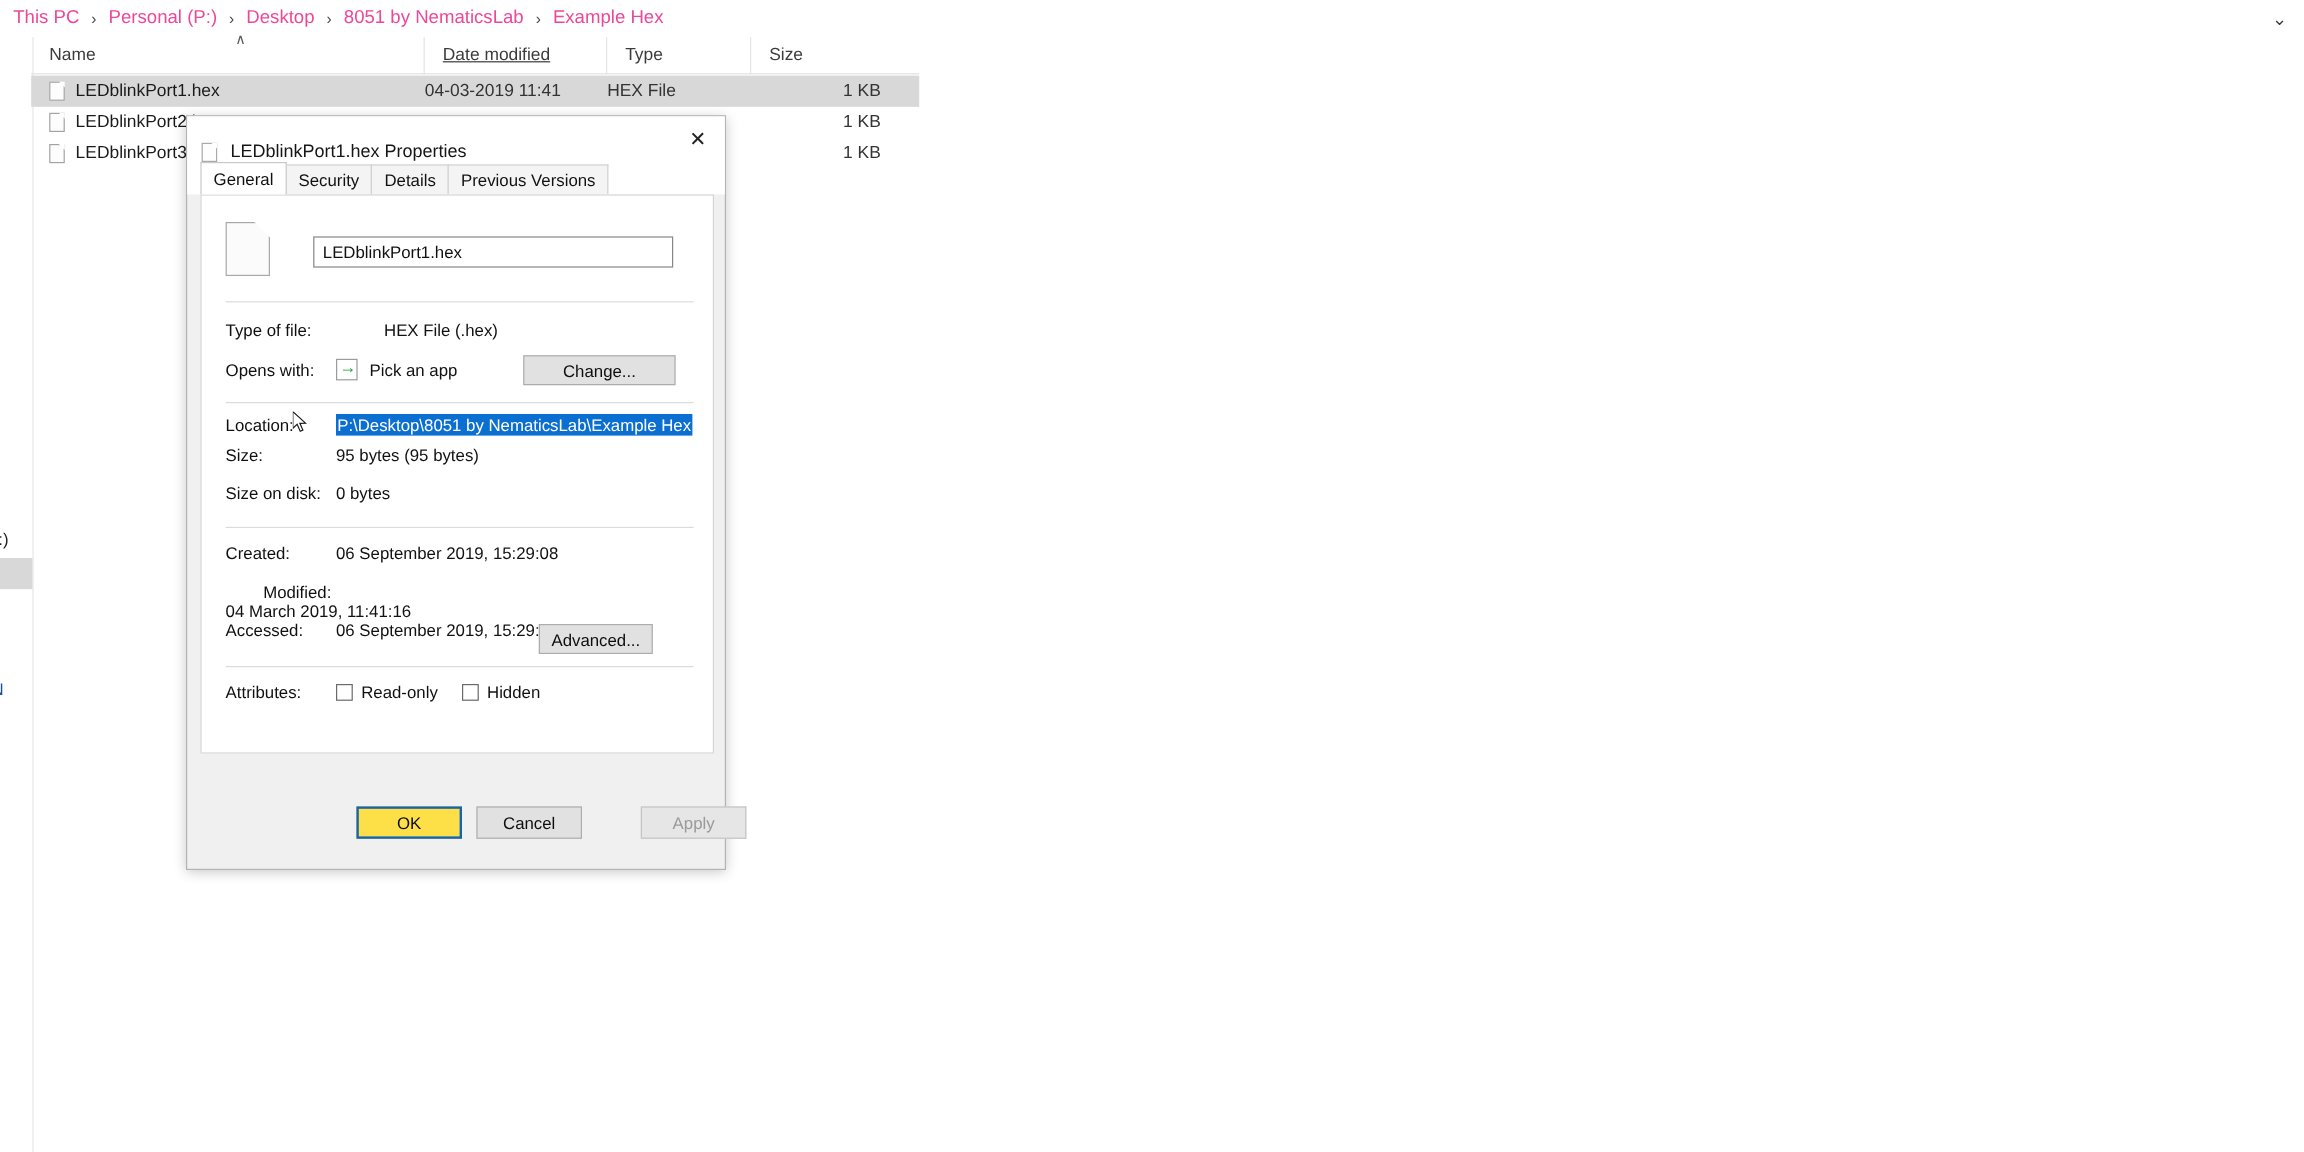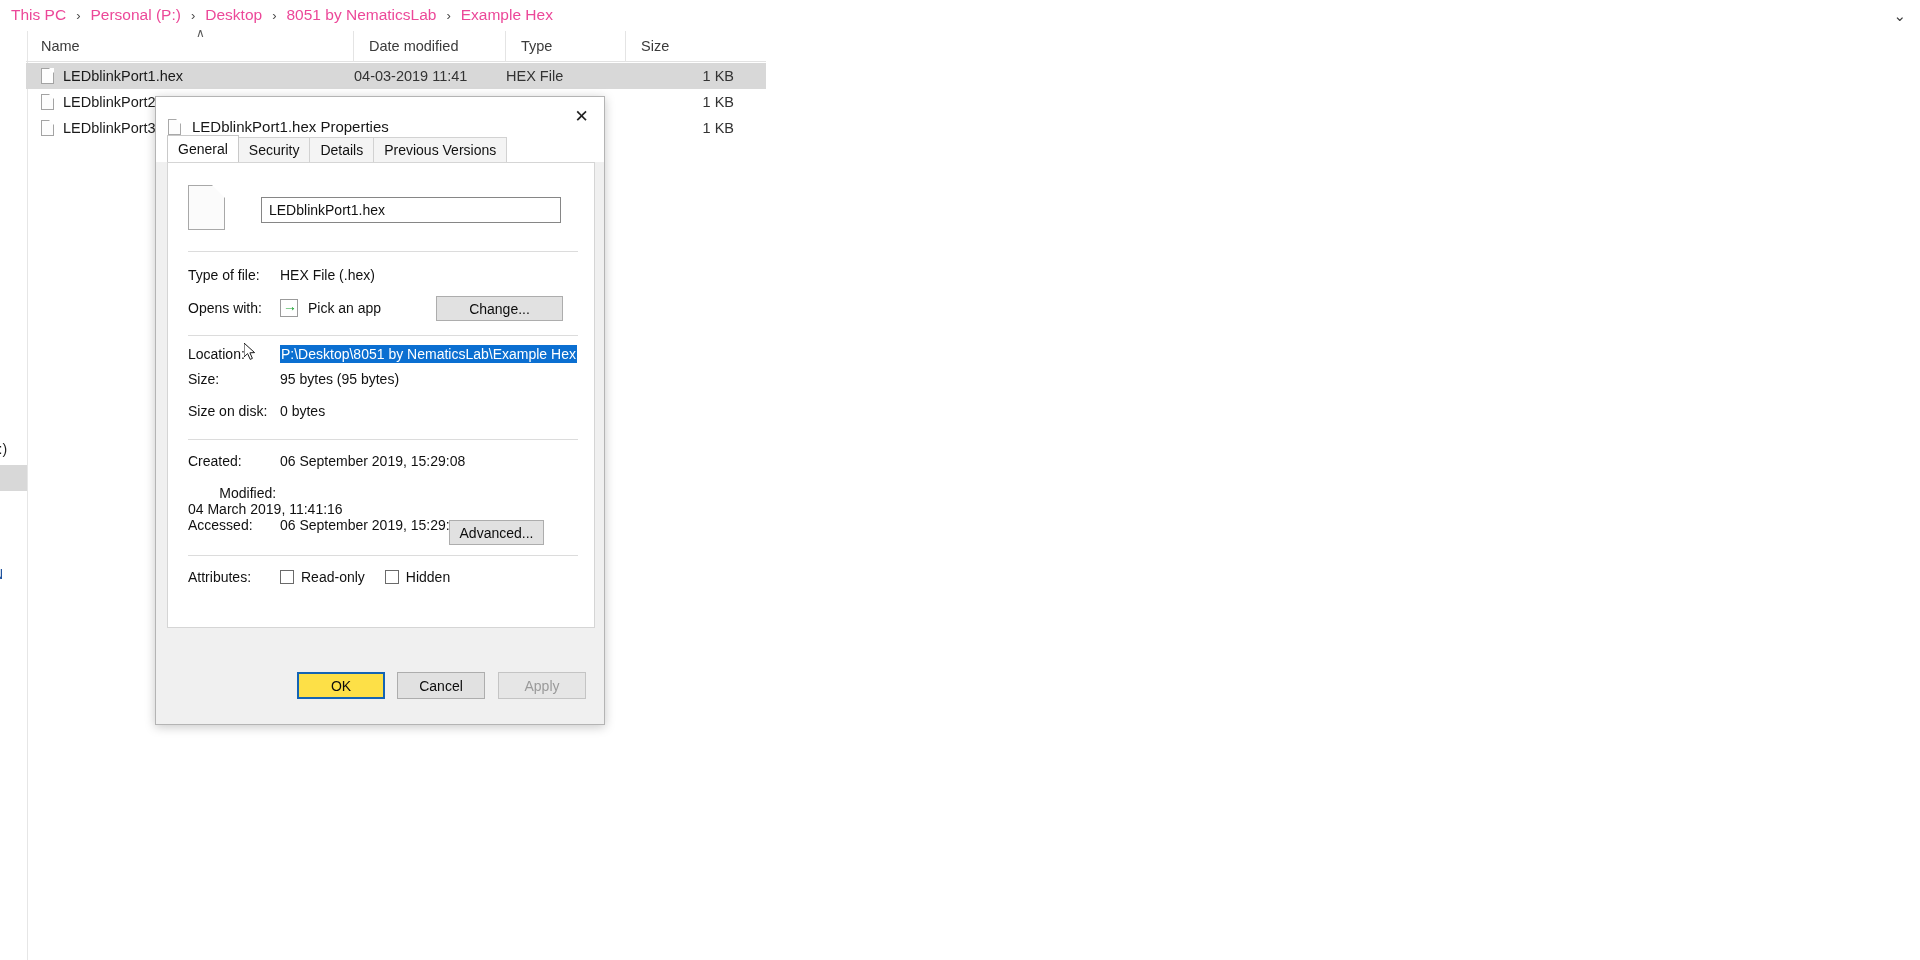--- a/index.html
+++ b/index.html
@@ -62,21 +62,21 @@
   }
   .colheader {
     position: relative;
     height: 31px;
     display: flex;
     align-items: center;
     padding-left: 15px;
     border-right: 1px solid #e4e4e4;
   }
   .colheader.name  { width: 328px; }
-  .colheader.date  { width: 152px; }
+  .colheader.date  { width: 152px; text-decoration: underline; }
   .colheader.type  { width: 120px; }
   .colheader.size  { width: 122px; border-right: none; }
   .sort-caret {
     position: absolute;
     top: -5px;
     left: 170px;
     font-size: 12px;
     color: #5a5a5a;
   }
 
@@ -288,21 +288,21 @@
 
   .btn {
     border: 1px solid #adadad;
     background: #e1e1e1;
     font-size: 14px;
     color: #0d0d0d;
     display: flex; align-items: center; justify-content: center;
     font-family: "Liberation Sans", sans-serif;
     cursor: default;
   }
-  .btn.disabled { color: #9a9a9a; background:#e6e6e6; border-color:#c4c4c4; }
+  .btn.disabled { color: #9a9a9a; background:#e6e6e6; border-color:#c4c4c4;margin-left:36px; }
   .btn.default {
     border: 2px solid #1464b4;
     background: #fde047;
   }
 
   .btn-change {
     position: absolute;
     left: 268px; top: 133px;
     width: 127px; height: 25px;
   }
@@ -423,21 +423,21 @@
     <div class="tab">Previous Versions</div>
   </div>
 
   <div class="tabbody">
 
     <div class="bigicon"></div>
     <div class="namebox">LEDblinkPort1.hex</div>
 
     <div class="hrule" style="top:88px;"></div>
 
-    <div class="row" style="left:20px; top:104px;">
+    <div class="row" style="left:20px; top:104px;gap:40px;">
       <span class="lbl">Type of file:</span>
       <span>HEX File (.hex)</span>
     </div>
 
     <div class="row" style="left:20px; top:136px;">
       <span class="lbl">Opens with:</span>
       <span class="openswith-icon"></span>
       <span>Pick an app</span>
     </div>
     <div class="btn btn-change">Change...</div>

